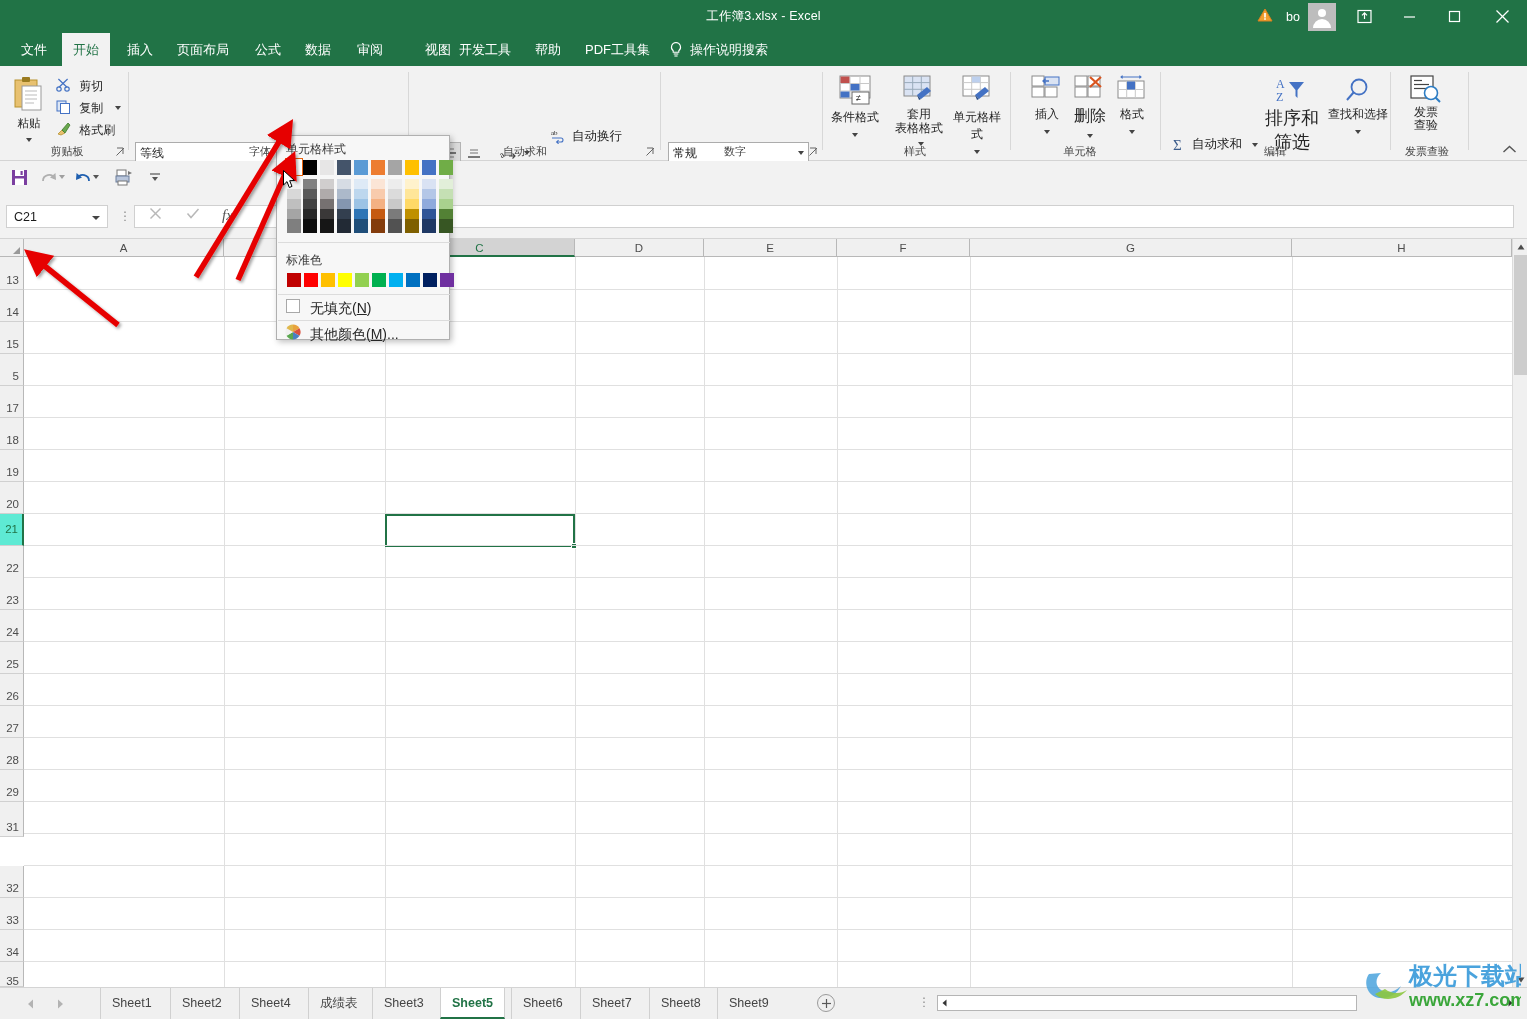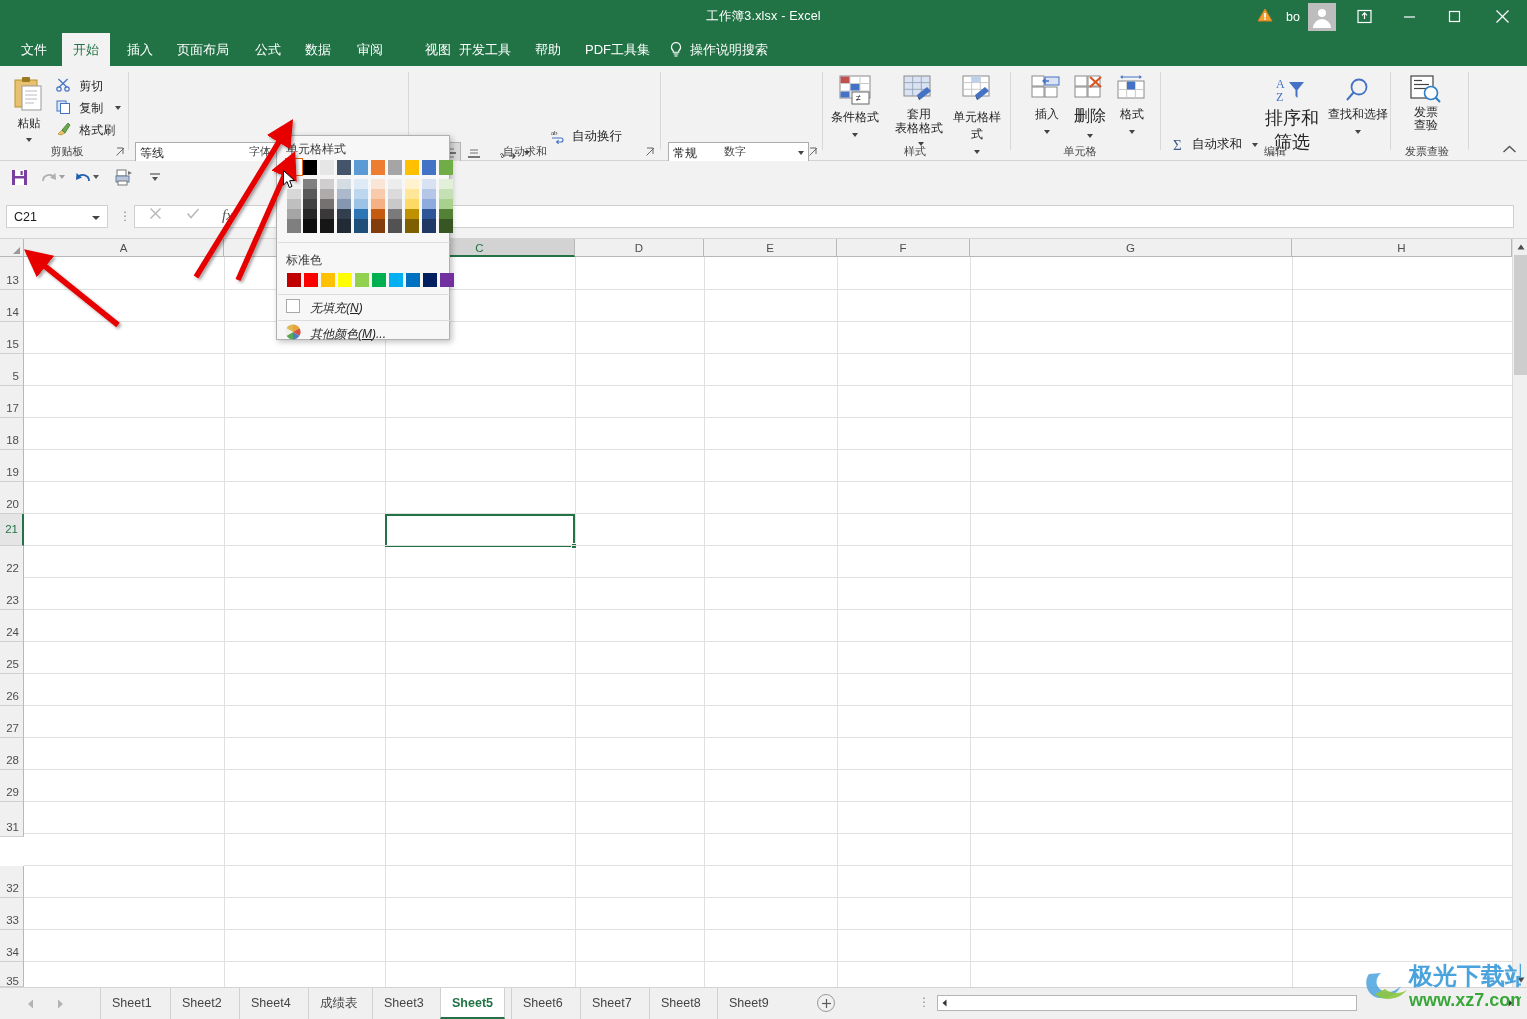--- a/index.html
+++ b/index.html
@@ -114,21 +114,21 @@
     content:""; position:absolute; right:3px; bottom:2px;
     border-left:7px solid transparent; border-bottom:7px solid #999;
   }
   .colhdr{ position:absolute; top:0; height:18px; background:#f0f0f0;
     border-right:1px solid #b8b8b8; border-bottom:1px solid #b8b8b8;
     font-size:11.5px; color:#4d4d4d; text-align:center; line-height:18px; }
   .colhdr.sel{ background:#d3d3d3; border-bottom:2px solid #217346; color:#217346; }
   .rowhdr{ position:absolute; left:0; width:24px; background:#f0f0f0;
     border-right:1px solid #b8b8b8; border-bottom:1px solid #d0d0d0;
     font-size:11.5px; color:#4d4d4d; text-align:right; padding-right:4px; }
-  .rowhdr.sel{ background:#e5e5e5; border-right:2px solid #217346; color:#217346; }
+  .rowhdr.sel{ background:#5eead4; border-right:2px solid #217346; color:#217346; }
   .gline-v{ position:absolute; top:18px; width:1px; background:#e0e0e0; }
   .gline-h{ position:absolute; left:24px; height:1px; background:#e0e0e0; }
   .cellsel{ position:absolute; border:2px solid #217346; background:transparent; }
   .cellsel .handle{ position:absolute; right:-4px; bottom:-4px; width:6px;height:6px;
      background:#217346; border:1px solid #fff; }
 
   
   .vsb{ position:absolute; right:0; top:239px; width:15px; height:748px; background:#f0f0f0;
         border-left:1px solid #dcdcdc;}
   .vsb .up,.vsb .dn{ position:absolute; left:0; width:15px; height:15px;
@@ -160,21 +160,21 @@
   .cdrop{
     position:absolute; left:276px; top:135px; width:174px; height:205px;
     background:#f7f7f7; border:1px solid #b0b0b0; box-shadow:2px 2px 6px rgba(0,0,0,.25);
     z-index:60;
   }
   .cdrop-title{ position:absolute; font-size:12px; color:#3a3a3a; }
   .swatch{ position:absolute; width:14.2px; height:14.2px; }
   .swatch.top{ height:14.5px; }
   .cdrop-sep{ position:absolute; left:1px; width:172px; height:1px; background:#dcdcdc; }
   .nofill-box{ position:absolute; width:14px;height:14px;background:#fff;border:1px solid #a8a8a8; }
-  .cdrop-row-lbl{ position:absolute; font-size:12px; color:#262626;font-style:italic; }
+  .cdrop-row-lbl{ position:absolute; font-size:14px; color:#262626; }
   .cdrop-row-lbl u{ text-decoration:underline; }
 
   
   .cursor{ position:absolute; z-index:80; }
 
   
   .redarrow{ position:absolute; z-index:70; pointer-events:none; }
 
   
   .wm{ position:absolute; right:6px; bottom:2px; z-index:90; pointer-events:none; }

